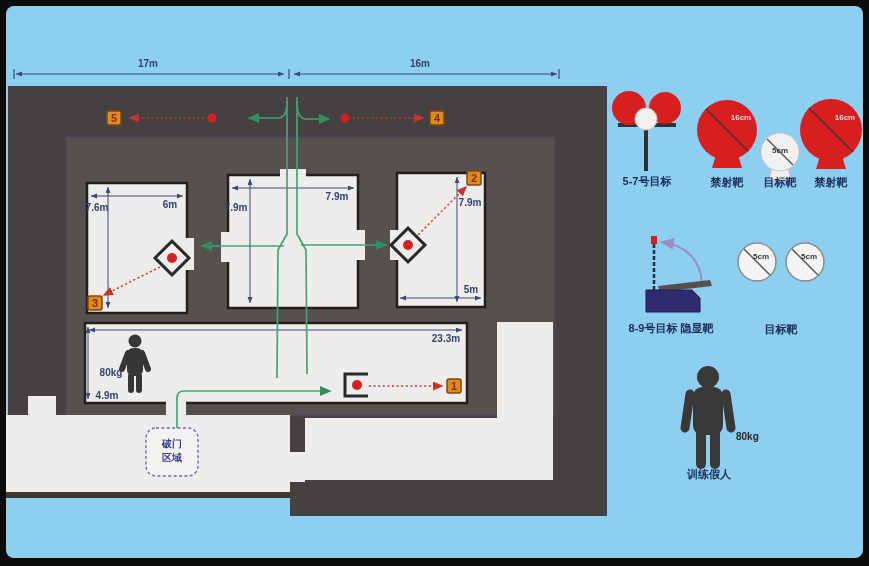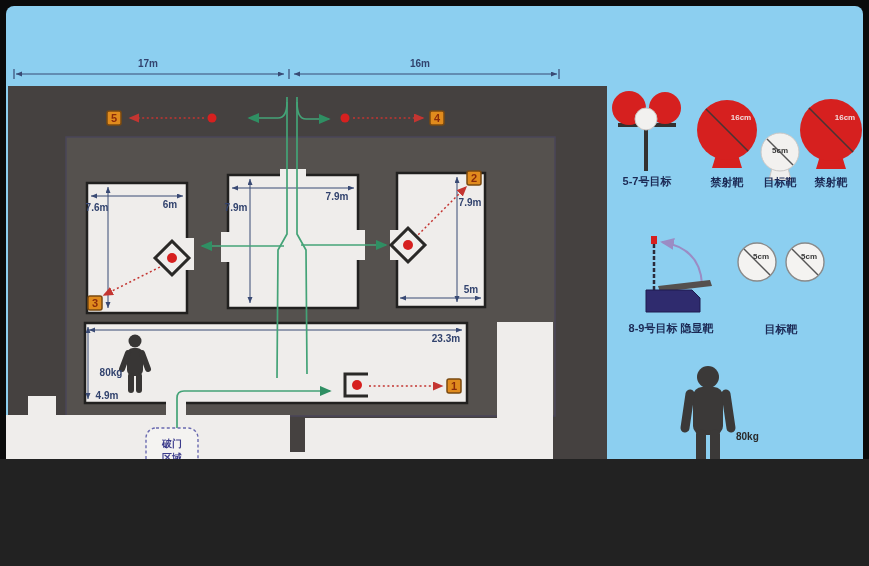--- a/index.html
+++ b/index.html
@@ -1,16 +1,16 @@
 <!DOCTYPE html>
 <html><head>
 <meta charset="utf-8">
 <style>
   html,body{margin:0;padding:0;background:#222;}
-  .frame{position:relative;width:869px;height:459px;background:#0b0b0b;overflow:hidden;}
+  .frame{position:relative;width:869px;height:566px;background:#0b0b0b;overflow:hidden;}
   svg{position:absolute;left:0;top:0;}
   text{font-family:"Liberation Sans","DejaVu Sans",sans-serif;}
   .dim{fill:#32436e;font-weight:bold;font-size:10px;}
   .dimline{stroke:#394a74;stroke-width:1;fill:none;}
   .tick{stroke:#394a74;stroke-width:1.2;}
   .cn{fill:#1c2a55;font-weight:bold;font-size:11px;}
   .badge-txt{fill:#8c2b0a;font-weight:bold;font-size:11px;}
   .green{stroke:#44a377;stroke-width:1.7;fill:none;}
   .red-dot-line{stroke:#c43531;stroke-width:1.5;fill:none;stroke-dasharray:2,2.6;}
   .room{fill:#efedeb;stroke:#21201f;stroke-width:2.5;}

